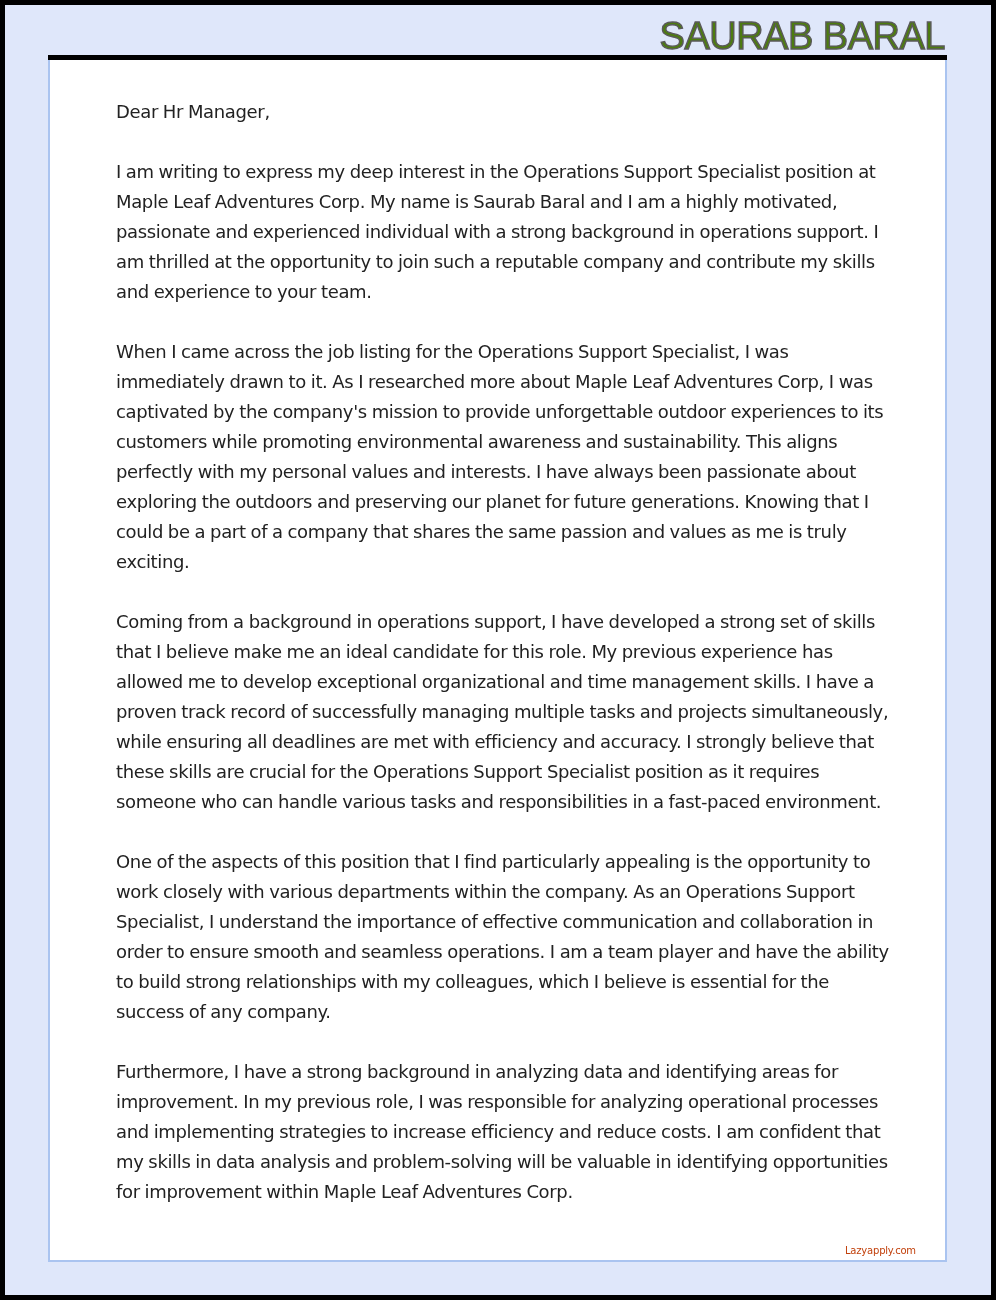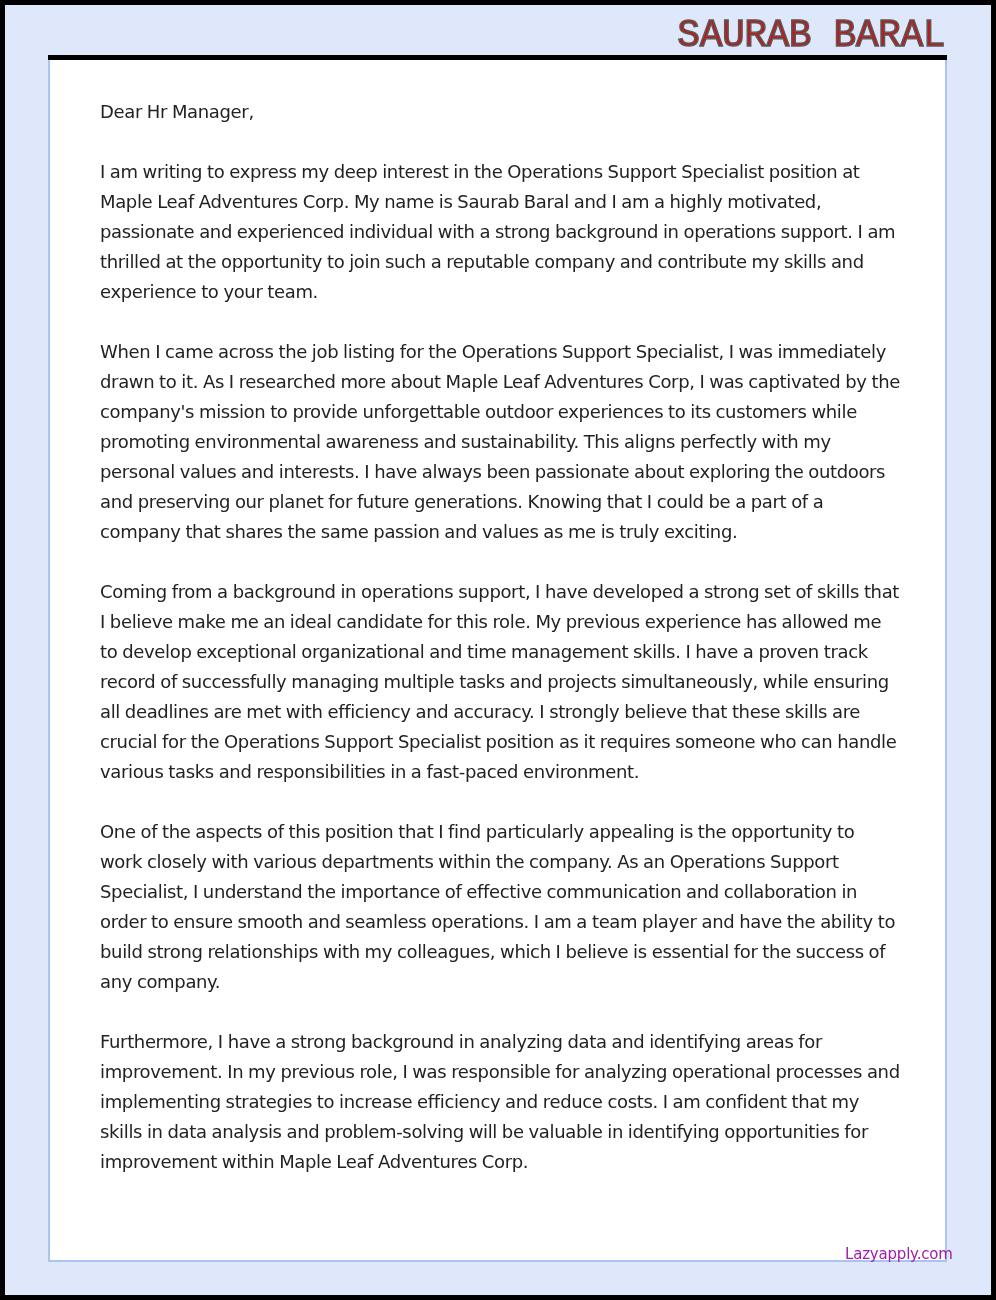--- a/index.html
+++ b/index.html
@@ -19,25 +19,25 @@
       top: 5px;
       width: 986px;
       height: 1290px;
       background: #dfe7fa;
       overflow: hidden;
     }
     .header-name {
       position: absolute;
       right: 46px;
       top: 8px;
-      font-family: Liberation Mono, monospace;
+      font-family: Liberation Sans, sans-serif;
       font-size: 38px;
       font-weight: normal;
       letter-spacing: -0.5px;
-      color: #b91c1c;
+      color: #4d7c0f;
       -webkit-text-stroke: 1.4px #5a5a5a;
       line-height: 46px;
       white-space: nowrap;
     }
     .header-rule {
       position: absolute;
       left: 43px;
       top: 50px;
       width: 899px;
       height: 5px;
@@ -59,28 +59,28 @@
       left: 95px;
       top: 92px;
       width: 800px;
       font-size: 18px;
       line-height: 30px;
       color: #222222;
       letter-spacing: -0.35px;
       word-spacing: -0.5px;
     }
     .letter p {
-      margin: 0 0 30px 0;
+      margin: 0 0 30px 16px;
     }
     .watermark {
       position: absolute;
       left: 840px;
       top: 1240px;
-      font-size: 15px;
-      color: #a21caf;
+      font-size: 10px;
+      color: #c2410c;
       letter-spacing: -0.2px;
     }
   </style>
 </head>
 <body>
 
 <div class="frame">
   <div class="header-name">SAURAB BARAL</div>
   <div class="header-rule"></div>
   <div class="card"></div>

